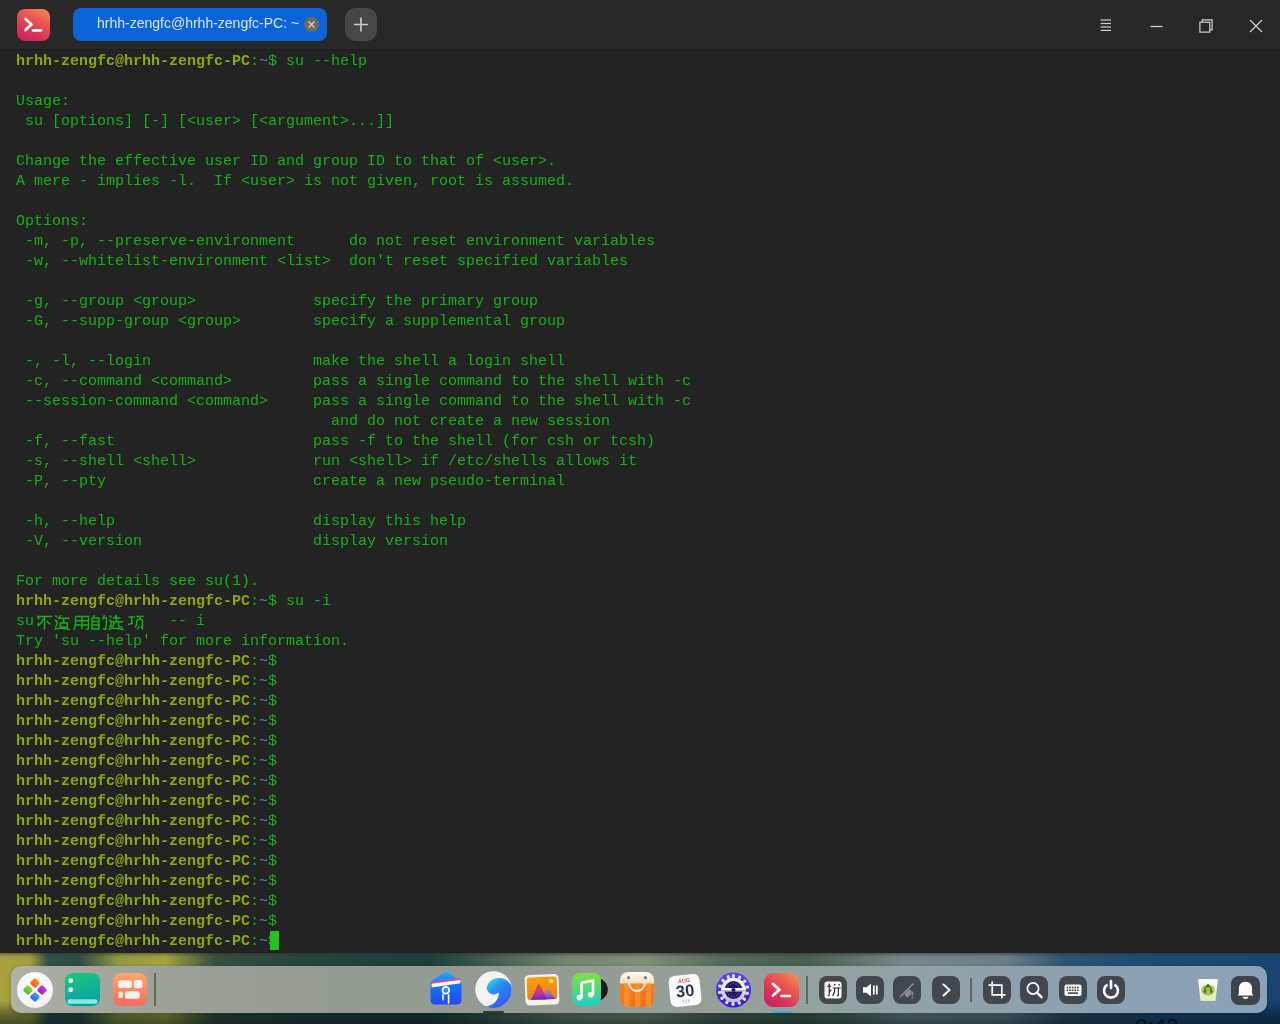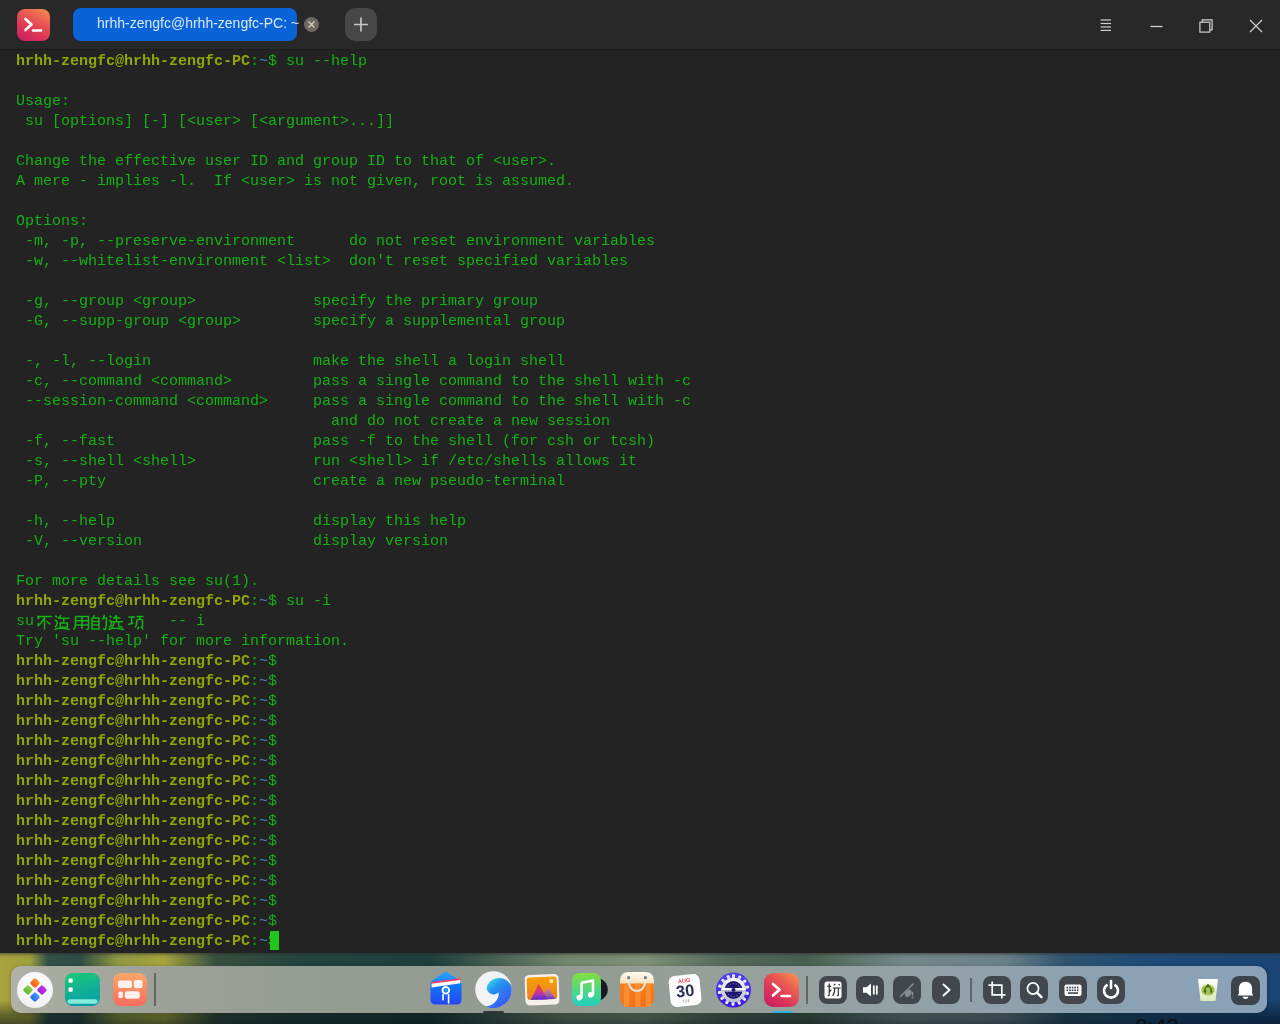--- a/index.html
+++ b/index.html
@@ -1,20 +1,20 @@
 <!DOCTYPE html>
 <html><head>
 <meta charset="utf-8">
 <style>
   html,body{margin:0;padding:0;width:1280px;height:1024px;overflow:hidden;background:#232323;}
   *{box-sizing:border-box;}
   .abs{position:absolute;}
   #titlebar{position:absolute;left:0;top:0;width:1280px;height:50px;background:#282828;border-bottom:1px solid #1e1e1e;}
   #appicon{position:absolute;left:17px;top:9px;width:33px;height:32px;border-radius:8px;background:linear-gradient(207deg,#f49350 0%,#eb5f50 30%,#d93159 70%,#c91e64 100%);}
-  #tab{position:absolute;left:73px;top:8px;width:224px;height:33px;border-radius:8px;background:#0a64d8;}
+  #tab{position:absolute;left:73px;top:8px;width:254px;height:33px;border-radius:8px;background:#0a64d8;}
   #tab .txt{position:absolute;left:24px;top:7px;color:#d9e6fa;font-family:"Liberation Sans",sans-serif;font-size:14px;white-space:nowrap;}
   #tabclose{position:absolute;left:231px;top:9px;width:15px;height:15px;border-radius:50%;background:#6e6961;}
   #plusbtn{position:absolute;left:345px;top:8px;width:32px;height:33px;border-radius:10px;background:#474747;}
   #term{position:absolute;left:16px;top:50px;width:1280px;height:903px;background:#232323;}
   pre{margin:0;padding-top:2px;font-family:"Liberation Mono",monospace;font-size:15px;line-height:20px;color:#15b015;}
   .p{color:#92a40a;font-weight:bold;}
   .t{color:#5585c5;}
   #cursor{position:absolute;left:270px;top:931px;width:9px;height:19px;background:#20c41a;}
   #wall{position:absolute;left:0;top:953px;width:1280px;height:71px;
     background:

